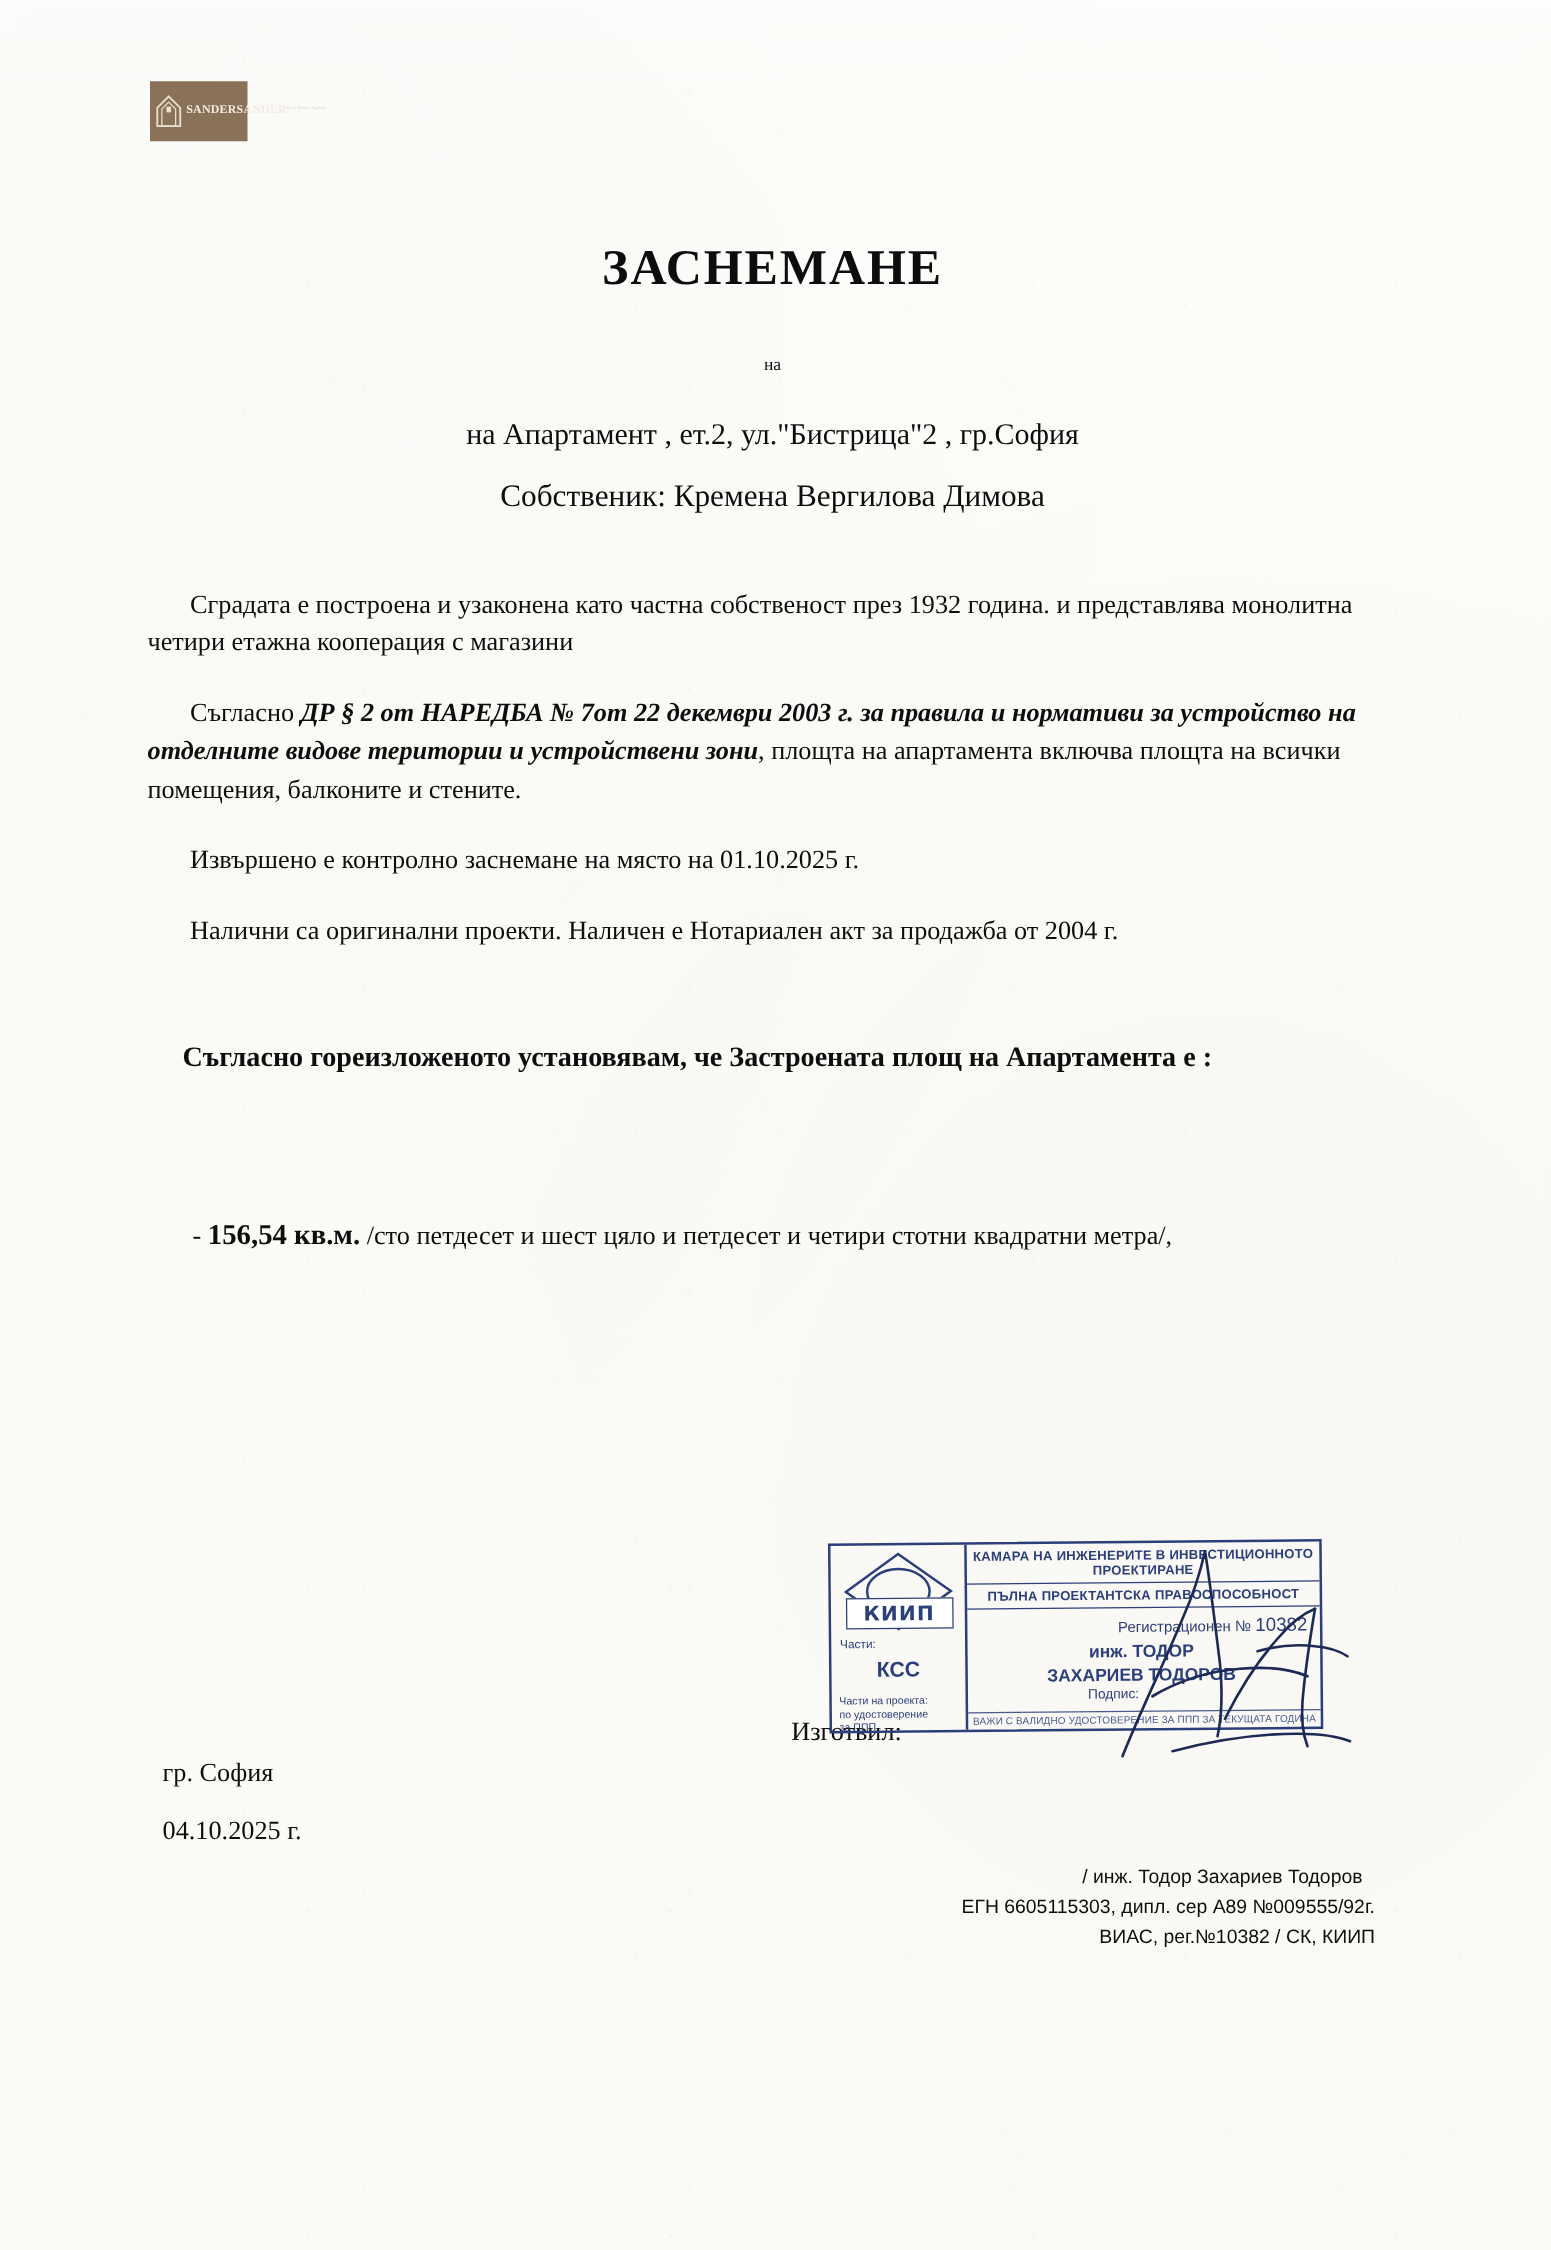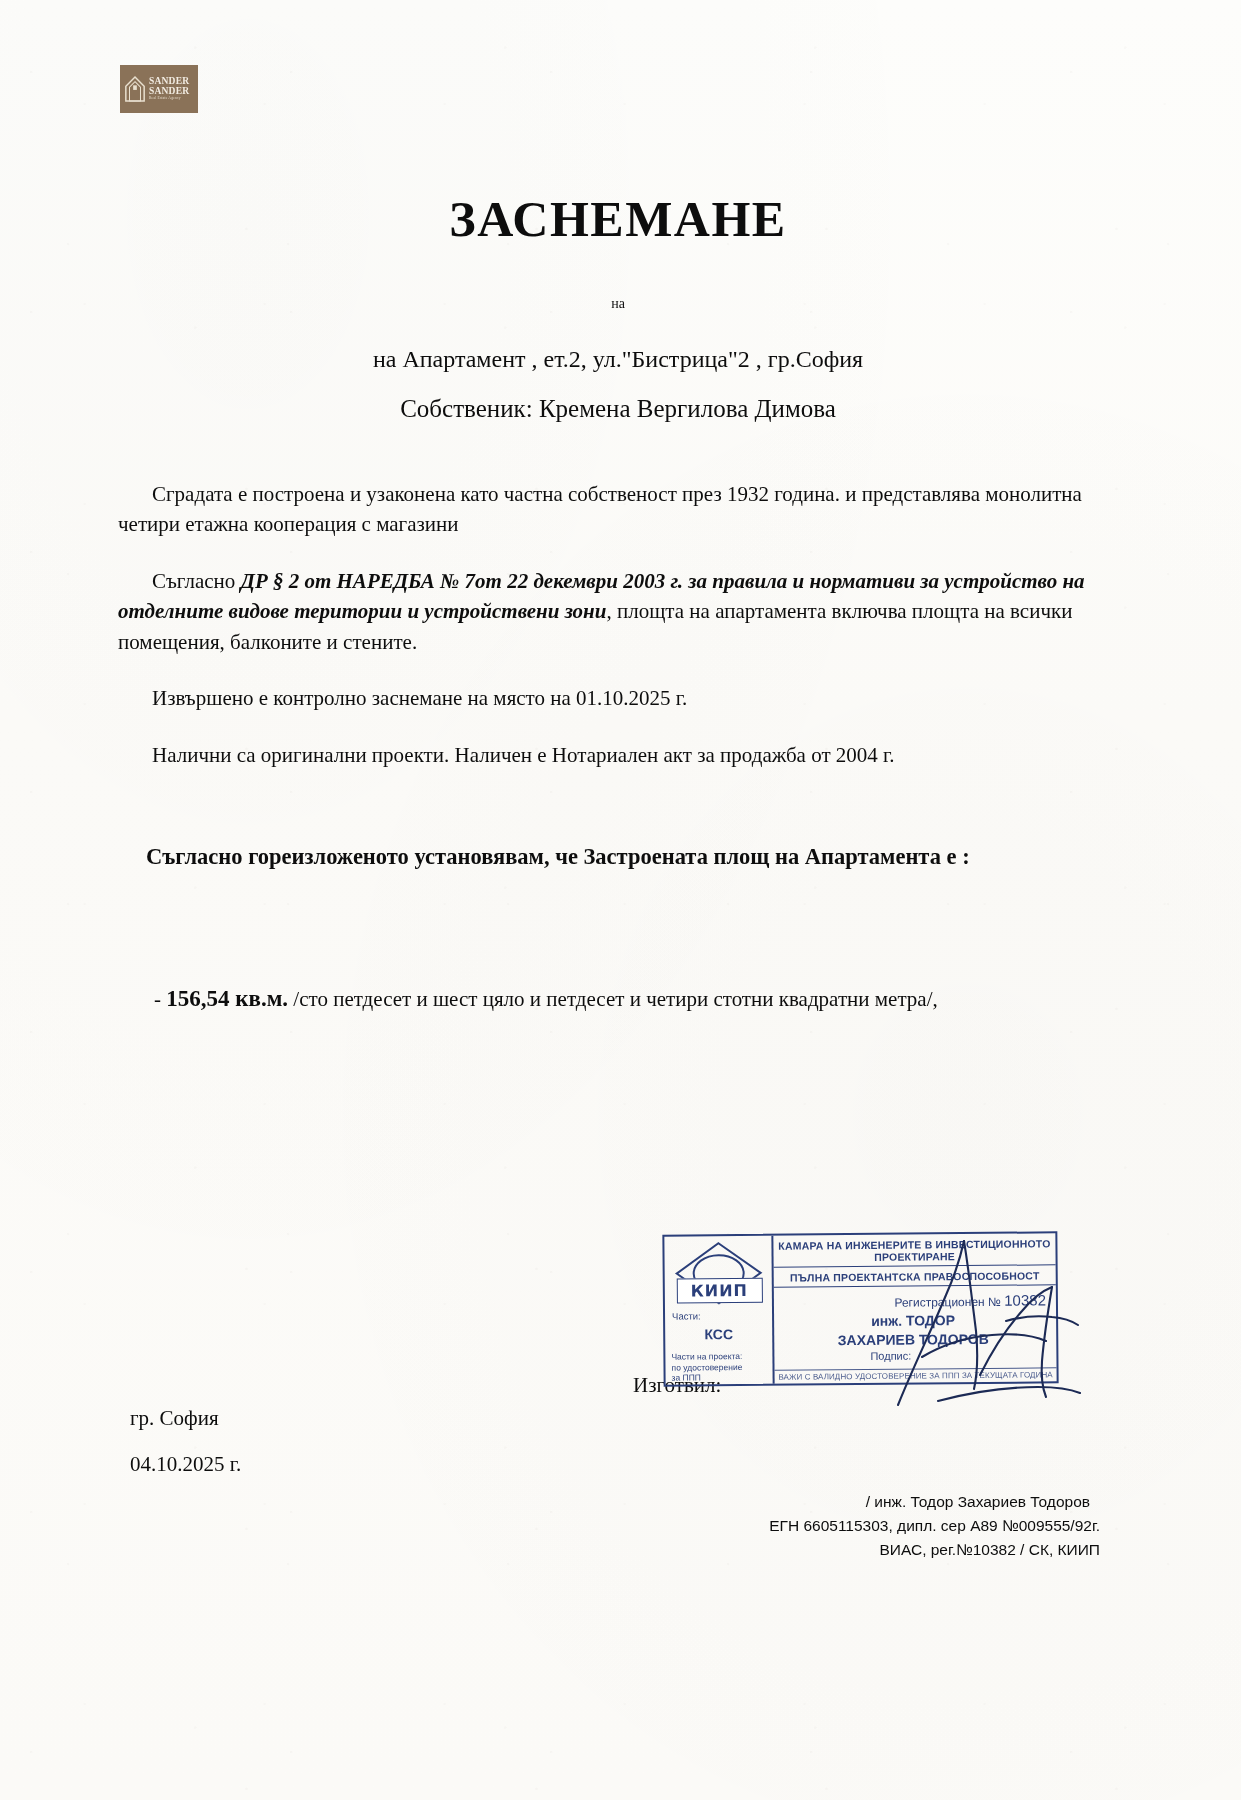--- a/index.html
+++ b/index.html
@@ -48,21 +48,21 @@
     background: #8a7258;
     display: flex;
     align-items: center;
     gap: 3px;
     padding: 0 4px;
     box-sizing: border-box;
   }
   .logo-mark { flex: 0 0 22px; height: 28px; }
   .logo-text {
     display: flex;
-    flex-direction: column;
+    flex-direction: row;
     justify-content: center;
     line-height: 1.0;
   }
   .logo-text span {
     font-family: "Liberation Serif", serif;
     font-weight: bold;
     font-size: 9.5px;
     letter-spacing: .2px;
     color: #f2ece2;
     white-space: nowrap;
@@ -77,21 +77,21 @@
 
   
   .doc {
     position: absolute;
     left: 118px;
     top: 190px;
     width: 1000px;
   }
   .doc-title {
     text-align: center;
-    font-size: 50px;
+    font-size: 40px;
     font-weight: bold;
     letter-spacing: 1.5px;
     margin: 0 0 48px 0;
   }
   .center-line {
     text-align: center;
     font-size: 14px;
     margin: 0 0 34px 0;
   }
   .center-line.big {
@@ -194,21 +194,21 @@
     font-family: "DejaVu Sans", sans-serif;
     margin-top: 16px;
   }
   .sec-label {
     font-size: 9.5px;
     align-self: flex-start;
     margin-left: 7px;
     margin-top: 4px;
   }
   .sec-value {
-    font-size: 14px;
+    font-size: 17px;
     font-weight: bold;
     margin-top: 5px;
     text-align: center;
   }
   .parts-label {
     font-size: 8.5px;
     align-self: flex-start;
     margin-left: 6px;
     margin-top: 9px;
     line-height: 1.25;

